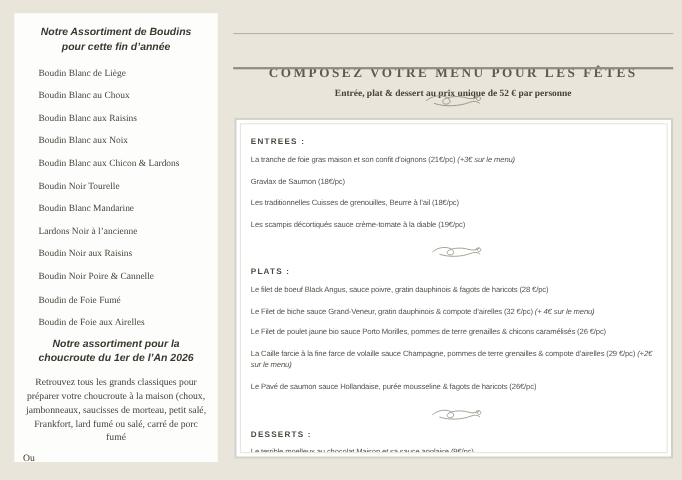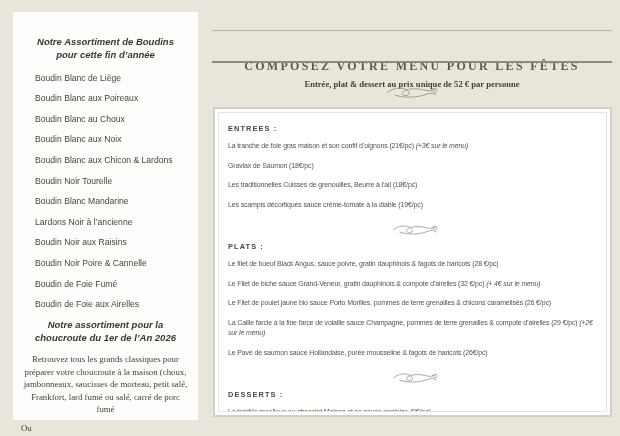--- a/index.html
+++ b/index.html
@@ -4,29 +4,29 @@
 <style>
   html,body{margin:0;padding:0;}
   body{background:#e9e5da;}
   .canvas{
     position:relative;width:620px;height:436px;overflow:hidden;
     background:#e9e5da;font-family:"Liberation Sans",sans-serif;
   }
   
   .sidebar{
     position:absolute;left:13px;top:12px;width:185px;height:408px;
-    background:#fdfdfb;box-sizing:border-box;padding:22px 8px 8px 8px;
+    background:#fdfdfb;box-sizing:border-box;padding:10px 8px 8px 8px;
   }
   .sidebar-title{
     font-family:"Liberation Sans",sans-serif;font-style:italic;font-weight:bold;
     font-size:9.5px;line-height:1.35;text-align:center;color:#3b372e;margin:2px 10px 8px 10px;
   }
   .boudin-list{list-style:none;margin:0;padding:0 0 0 14px;}
   .boudin-list li{
-    font-family:Liberation Sans, sans-serif;font-size:8.6px;line-height:1;
+    font-family:Liberation Serif, serif;font-size:8.6px;line-height:1;
     color:#4a453b;margin-bottom:7px;white-space:nowrap;margin-top:12px;
   }
   .sidebar-subtitle{
     font-family:"Liberation Sans",sans-serif;font-style:italic;font-weight:bold;
     font-size:9.5px;line-height:1.35;text-align:center;color:#3b372e;margin:10px 4px 9px 4px;
   }
   .sidebar-paragraph{
     font-family:"Liberation Serif",serif;font-size:8.8px;line-height:1.42;
     text-align:center;color:#443f35;margin:0 1px 7px 1px;
   }
@@ -78,22 +78,22 @@
 </style>
 </head>
 <body>
 
 <div class="canvas">
 
   <aside class="sidebar">
     <h2 class="sidebar-title">Notre Assortiment de Boudins pour cette fin d’année</h2>
     <ul class="boudin-list">
       <li>Boudin Blanc de Liège</li>
-      <li>Boudin Blanc aux Poireaux</li>
       <li>Boudin Blanc au Choux</li>
+      <li>Boudin Blanc aux Raisins</li>
       <li>Boudin Blanc aux Noix</li>
       <li>Boudin Blanc aux Chicon &amp; Lardons</li>
       <li>Boudin Noir Tourelle</li>
       <li>Boudin Blanc Mandarine</li>
       <li>Lardons Noir à l’ancienne</li>
       <li>Boudin Noir aux Raisins</li>
       <li>Boudin Noir Poire &amp; Cannelle</li>
       <li>Boudin de Foie Fumé</li>
       <li>Boudin de Foie aux Airelles</li>
     </ul>

